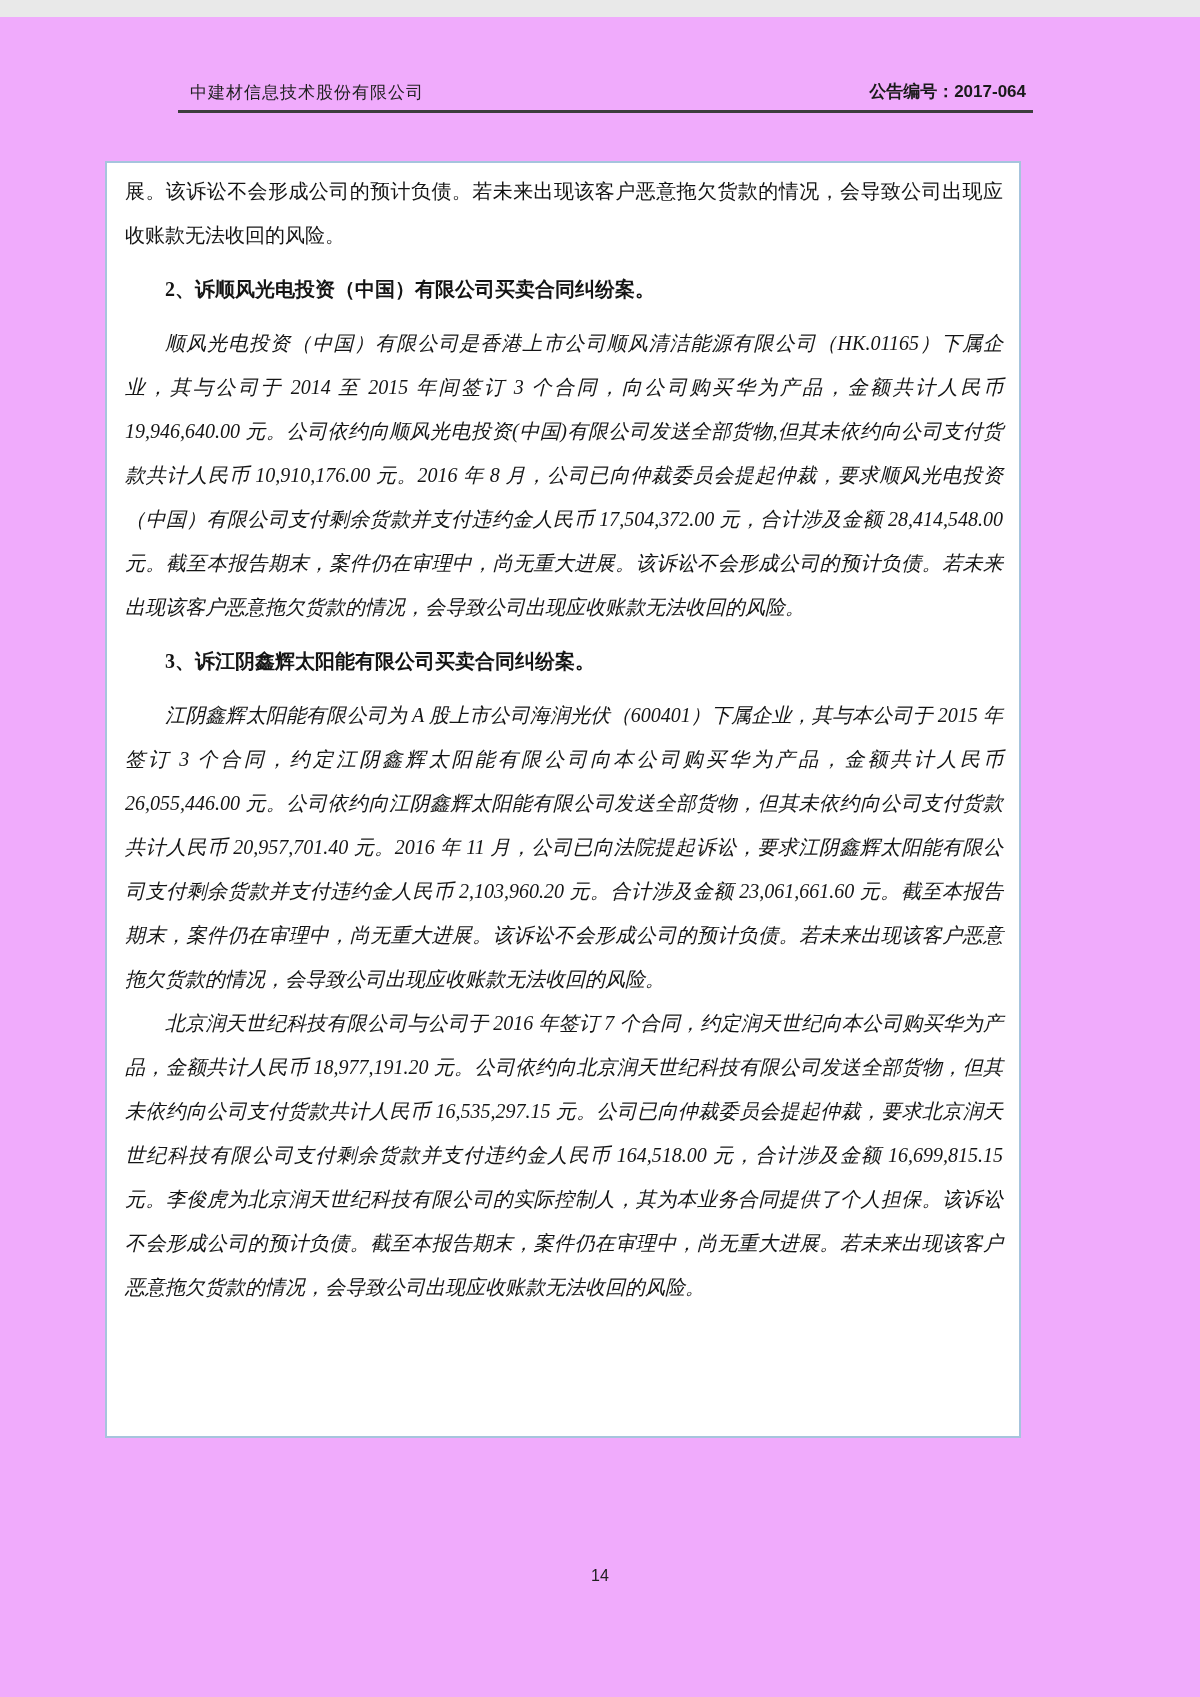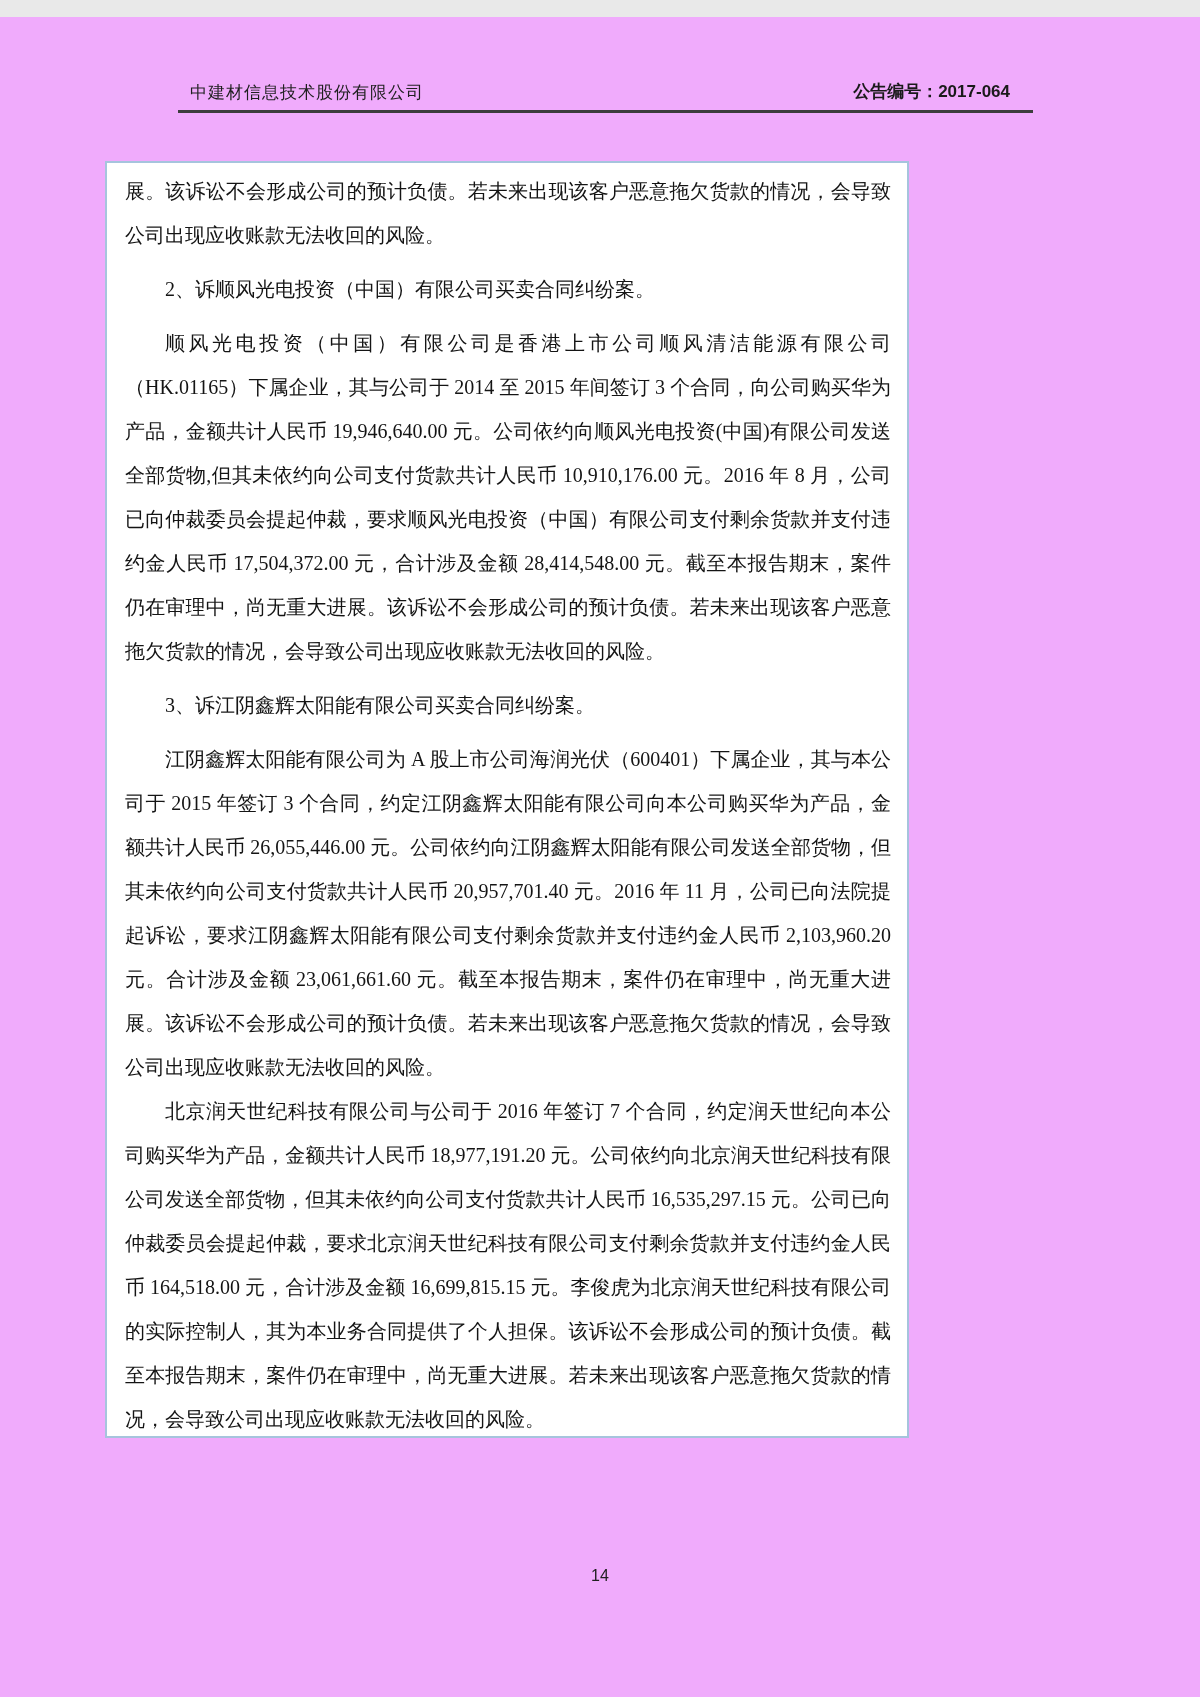--- a/index.html
+++ b/index.html
@@ -20,21 +20,21 @@
     position: absolute;
     left: 190px;
     top: 64px;
     font-size: 17px;
     letter-spacing: 1px;
     color: #1f1f1f;
     white-space: nowrap;
   }
   .header-announce {
     position: absolute;
-    right: 190px;
+    right: 174px;
     top: 63px;
     font-size: 17px;
     color: #1a1a1a;
     white-space: nowrap;
     font-family: "Liberation Sans", "DejaVu Sans", sans-serif;
     font-weight: 700;
   }
   .header-announce .announce-label {
     font-family: "Liberation Serif", "DejaVu Serif", serif;
     font-weight: 600;
@@ -45,38 +45,38 @@
     top: 93px;
     width: 855px;
     height: 3px;
     background: #3d3d3d;
   }
   
   .doc-box {
     position: absolute;
     left: 105px;
     top: 144px;
-    width: 804px;
+    width: 916px;
     height: 1277px;
     box-sizing: border-box;
     background: #ffffff;
     border: 2px solid #a6c4dd;
     padding: 6px 16px 0 18px;
   }
   .doc-box p {
     margin: 0;
     font-size: 20px;
     line-height: 44px;
     text-align: justify;
     color: #141414;
   }
   .para-continuation { text-indent: 0; }
-  .para-body { text-indent: 2em; }
+  .para-body { text-indent: 2em; font-style: italic; }
   .para-heading {
-    font-weight: normal;
+    font-weight: bold;
     text-indent: 2em;
     margin: 10px 0 !important;
   }
   
   .footer-page {
     position: absolute;
     top: 1550px;
     left: 0;
     width: 100%;
     text-align: center;

